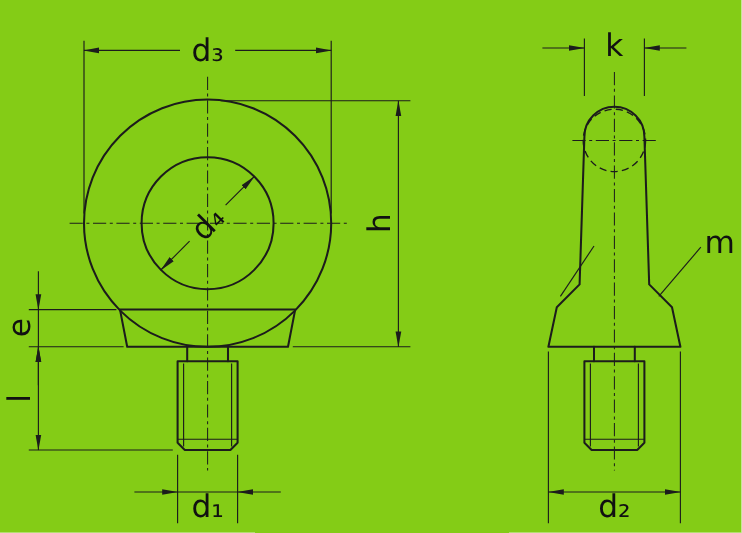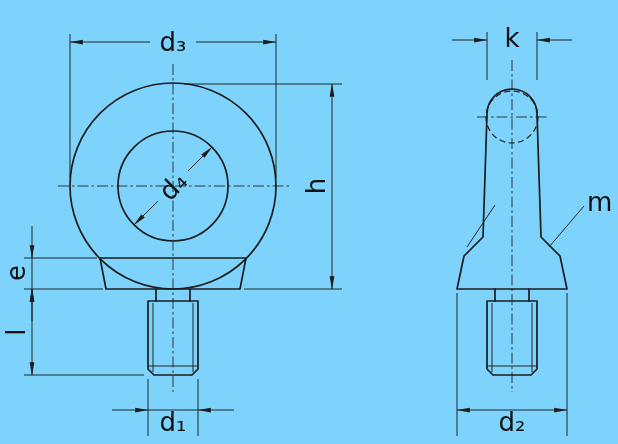--- a/index.html
+++ b/index.html
@@ -1,16 +1,16 @@
 <!DOCTYPE html>
 <html><head>
 <meta charset="utf-8">
 <style>
   html,body{margin:0;padding:0;background:#ffffff;}
-  .stage{position:relative;width:618px;height:444px;background:#7dd3fc;overflow:hidden;
+  .stage{position:relative;width:618px;height:444px;background:#84cc16;overflow:hidden;
          font-family:"DejaVu Sans",sans-serif;}
   svg{position:absolute;left:0;top:0;}
   .o  {stroke:#1c1c1c;stroke-width:1.7;fill:none;stroke-linecap:round;stroke-linejoin:round;}
   .t  {stroke:#1c1c1c;stroke-width:0.95;fill:none;}
   .cl {stroke:#1c1c1c;stroke-width:0.85;fill:none;stroke-dasharray:11 3 2.5 3;}
   .hd {stroke:#1c1c1c;stroke-width:1.15;fill:none;stroke-dasharray:6 3.5;}
   .lbl{font:26px "DejaVu Sans",sans-serif;fill:#111111;}
 </style>
 </head>
 <body>

